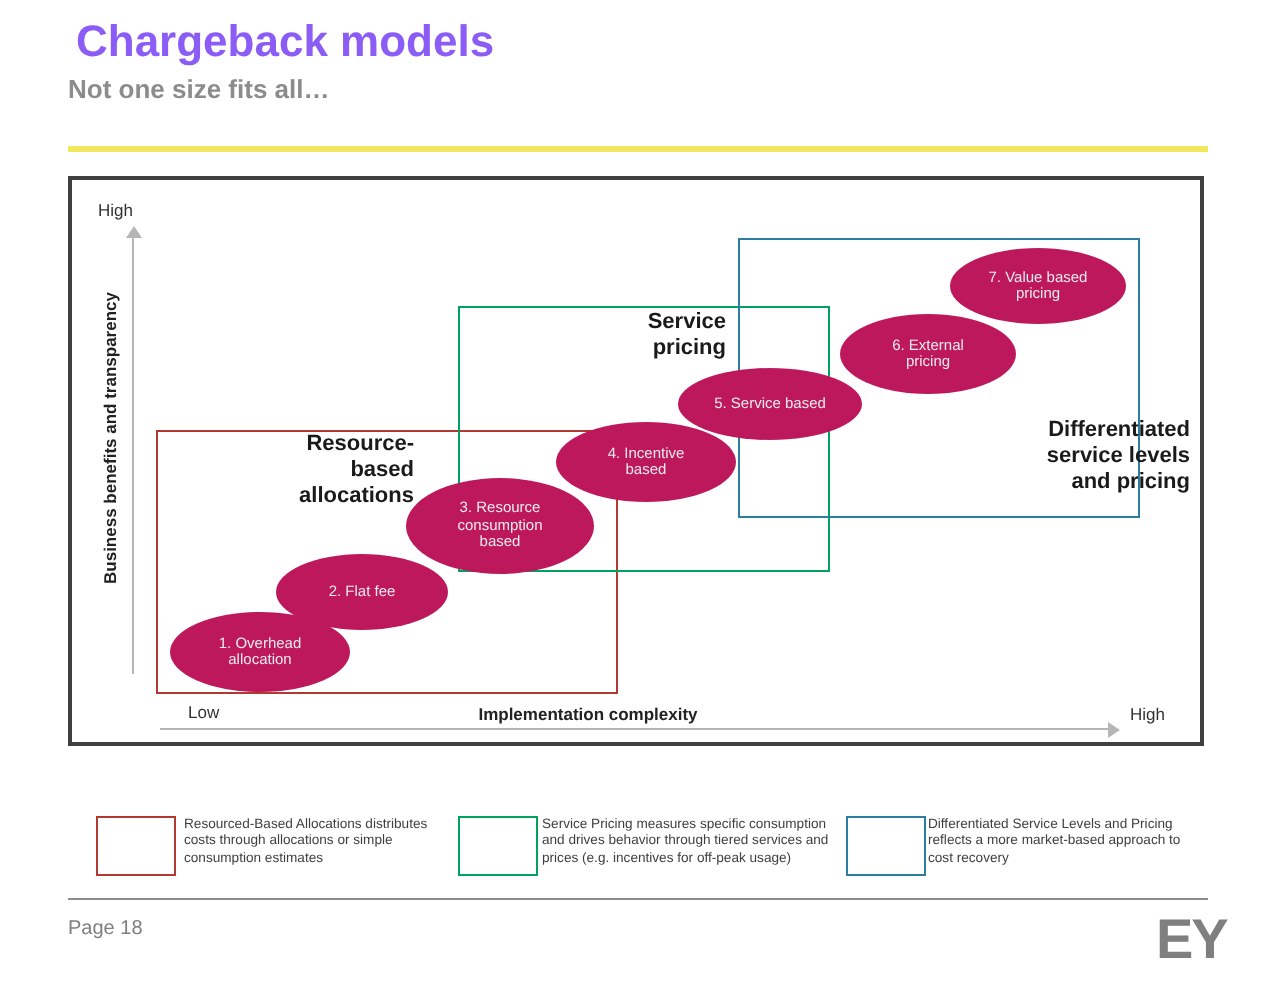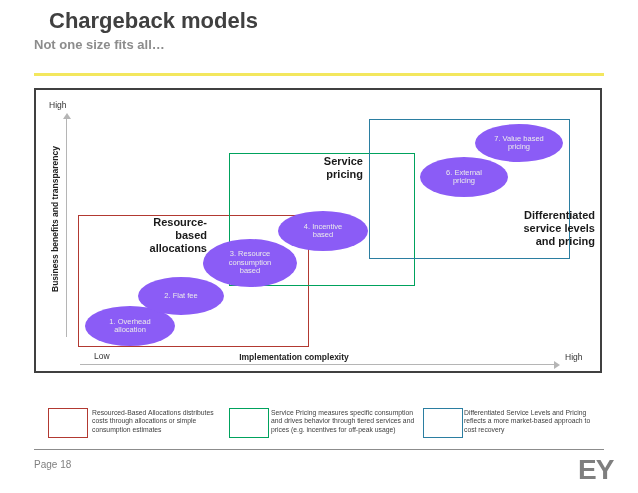--- a/index.html
+++ b/index.html
@@ -1,21 +1,21 @@
 <!DOCTYPE html>
 <html><head>
 <meta charset="utf-8">
 <style>
   html,body{margin:0;padding:0;background:#fff;}
   body{width:638px;height:493px;position:relative;font-family:"Liberation Sans",sans-serif;overflow:hidden;}
 
   .abs{position:absolute;}
 
   
-  .title{left:49px;top:8px;font-size:22px;font-weight:bold;color:#404040;}
+  .title{left:38px;top:8px;font-size:22px;font-weight:bold;color:#8b5cf6;}
   .subtitle{left:34px;top:37px;font-size:13px;font-weight:bold;color:#8c8c8c;text-align:right;}
   .accent-line{left:34px;top:73px;width:570px;height:3px;background:#f3e75e;}
 
   
   .chart-box{left:34px;top:88px;width:568px;height:285px;border:2px solid #404040;box-sizing:border-box;background:#fff;}
   .chart-box .abs{position:absolute;}
 
   
   .axis-line-y{left:30px;top:28px;width:1px;height:219px;background:#b5b5b5;}
   .axis-arrow-up{left:26.5px;top:23px;width:0;height:0;border-left:4px solid transparent;border-right:4px solid transparent;border-bottom:6px solid #b5b5b5;}
@@ -32,21 +32,21 @@
   .rect-resource{left:42px;top:125px;width:231px;height:132px;border:1.5px solid #b23931;}
   .rect-service{left:193px;top:63px;width:186px;height:133px;border:1.5px solid #00a25d;}
   .rect-diff{left:333px;top:29px;width:201px;height:140px;border:1.5px solid #2b7ea1;}
 
   .group-label{font-size:11px;font-weight:bold;color:#1a1a1a;text-align:right;line-height:13px;white-space:pre-line;}
   .lbl-resource{left:61px;top:126px;width:110px;}
   .lbl-service{left:227px;top:65px;width:100px;}
   .lbl-diff{left:429px;top:119px;width:130px;}
 
   
-  .bubble{border-radius:50%;background:#8b5cf6;color:#ebebeb;display:flex;align-items:center;justify-content:center;text-align:center;font-size:7.5px;line-height:8.5px;white-space:pre-line;z-index:5;}
+  .bubble{border-radius:50%;background:#be185d;color:#ebebeb;display:flex;align-items:center;justify-content:center;text-align:center;font-size:7.5px;line-height:8.5px;white-space:pre-line;z-index:5;}
   .b1{left:49px;top:216px;width:90px;height:40px;}
   .b2{left:102px;top:187px;width:86px;height:38px;}
   .b3{left:167px;top:149px;width:94px;height:48px;}
   .b4{left:242px;top:121px;width:90px;height:40px;}
   .b5{left:303px;top:94px;width:92px;height:36px;}
   .b6{left:384px;top:67px;width:88px;height:40px;}
   .b7{left:439px;top:34px;width:88px;height:38px;}
 
   
   .swatch{width:40px;height:30px;box-sizing:border-box;background:#fff;}
@@ -96,20 +96,21 @@
 and pricing</div>
 
   <div class="abs bubble b1">1. Overhead
 allocation</div>
   <div class="abs bubble b2">2. Flat fee</div>
   <div class="abs bubble b3">3. Resource
 consumption
 based</div>
   <div class="abs bubble b4">4. Incentive
 based</div>
+  <div class="abs bubble b5">5. Service based</div>
   <div class="abs bubble b6">6. External
 pricing</div>
   <div class="abs bubble b7">7. Value based
 pricing</div>
 </div>
 
 <div class="abs swatch sw1"></div>
 <div class="abs legend-text lt1">Resourced-Based Allocations distributes costs through allocations or simple consumption estimates</div>
 <div class="abs swatch sw2"></div>
 <div class="abs legend-text lt2">Service Pricing measures specific consumption and drives behavior through tiered services and prices (e.g. incentives for off-peak usage)</div>

